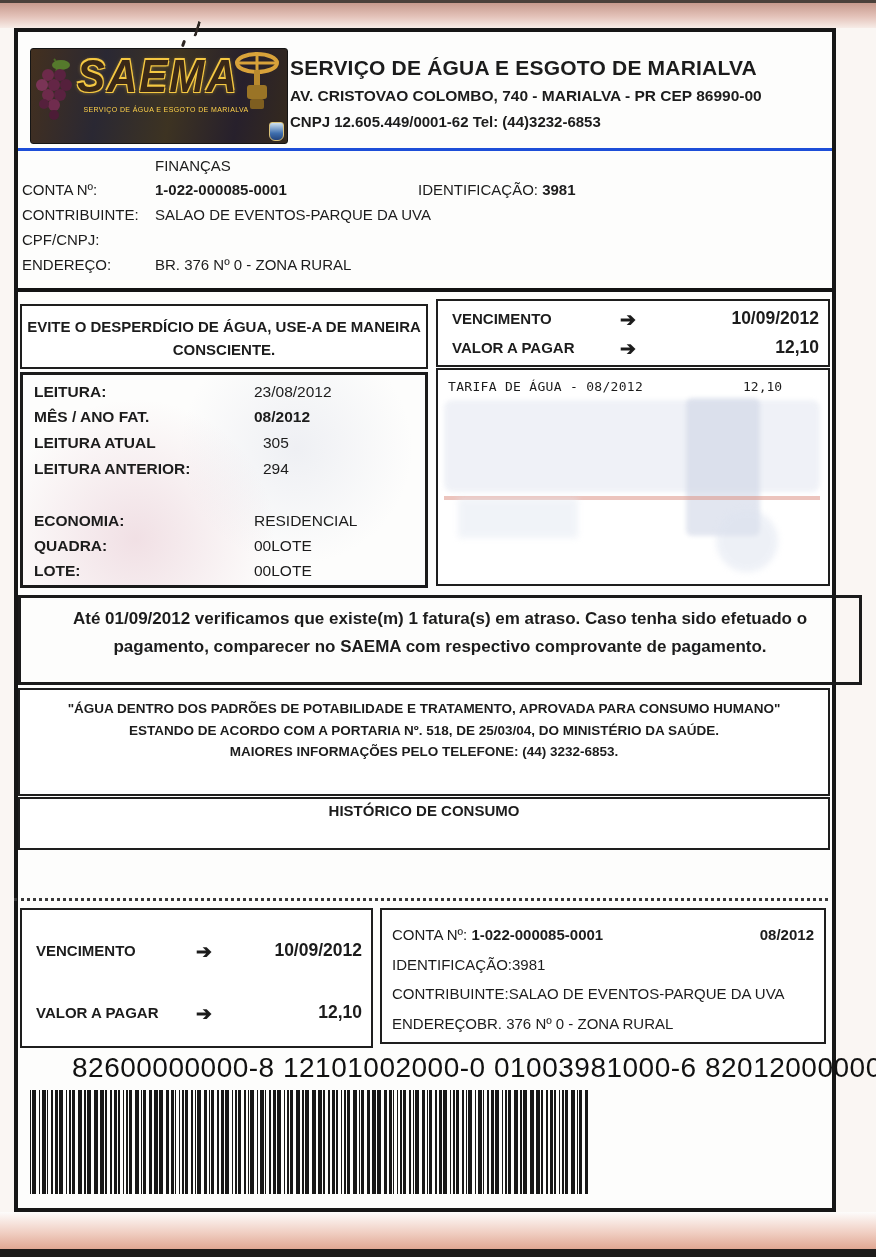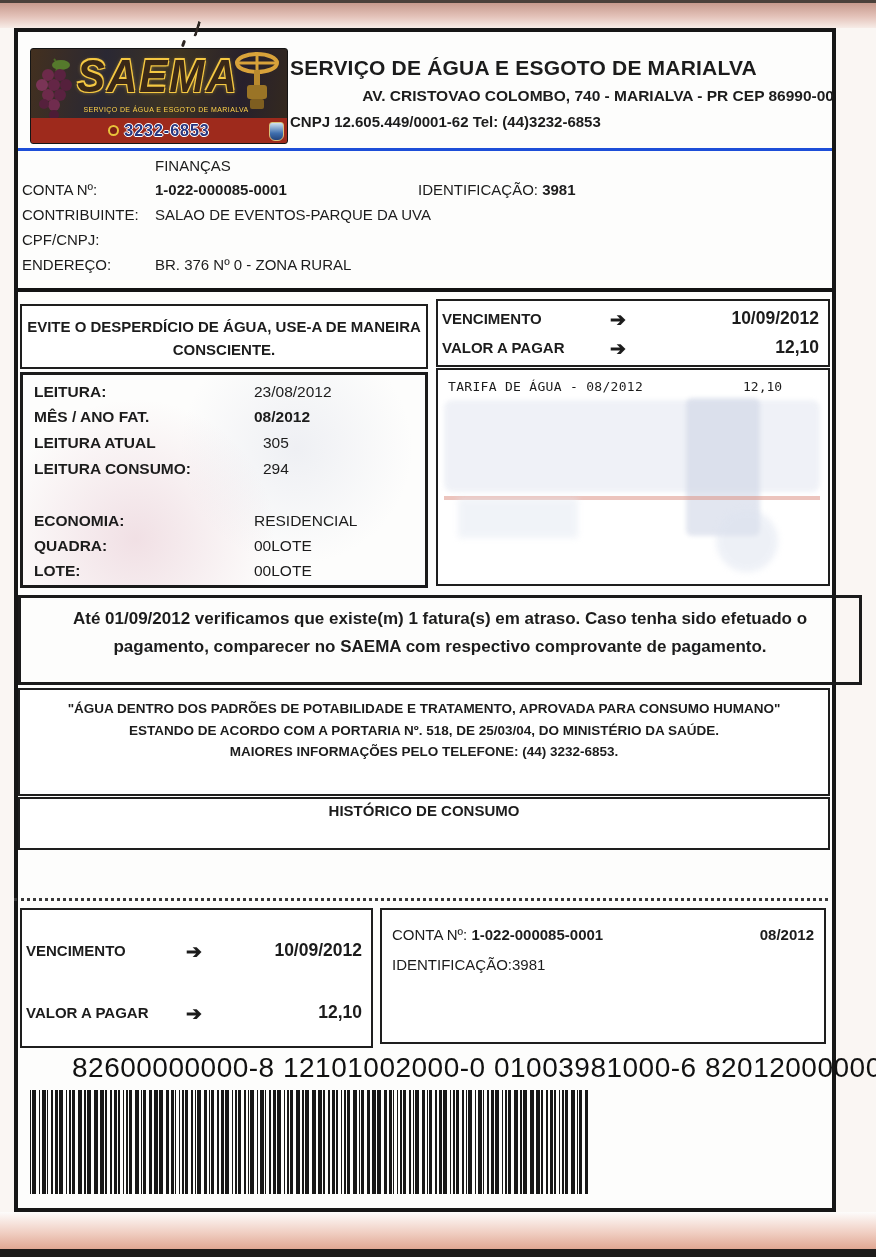--- a/index.html
+++ b/index.html
@@ -39,36 +39,36 @@
     display:flex;align-items:center;justify-content:center;gap:5px;}
   .logo-phone{font-size:16px;font-weight:bold;color:var(--phone-blue);letter-spacing:1px;
     text-shadow:-1px 0 #fff,1px 0 #fff,0 1px #fff,0 -1px #fff;}
   .logo-phone-dot{width:11px;height:11px;border-radius:50%;border:2px solid #e8c23a;background:#7c1f16;box-sizing:border-box;}
   .logo-emblem{position:absolute;right:3px;bottom:2px;width:13px;height:17px;border-radius:3px 3px 6px 6px;
     background:linear-gradient(180deg,#cfe2f0 0%,#3f6fae 60%,#23447c 100%);border:1px solid #d8c07a;}
 
   
   .company{left:272px;top:24px;width:544px;white-space:nowrap;overflow:hidden;}
   .company-name{font-size:21px;font-weight:bold;margin-bottom:7px;letter-spacing:.2px;}
-  .company-line{font-size:15.5px;font-weight:bold;margin-bottom:8px;text-align:right;}
+  .company-line{font-size:15.5px;font-weight:bold;margin-bottom:8px;}
   .company-line2{font-size:15px;font-weight:bold;}
 
   
   .account{left:0;top:116px;width:100%;height:137px;border-top:3px solid #1d4ed8;border-bottom:4px solid #131313;font-size:15px;}
   .acct-row{position:absolute;left:0;width:100%;}
   .acct-label{position:absolute;left:4px;}
   .acct-value{position:absolute;left:137px;}
   .acct-ident{position:absolute;left:400px;}
 
   
   .box{border:2px solid #1e1e1e;background:#fff;}
   .box-evite{left:2px;top:272px;width:404px;height:52px;padding-top:9px;text-align:center;
     font-size:15px;font-weight:bold;line-height:23px;}
   .box-venc{left:418px;top:267px;width:390px;height:64px;}
-  .pay-row{position:absolute;left:4px;right:9px;height:22px;}
+  .pay-row{position:absolute;left:14px;right:9px;height:22px;}
   .pay-label{position:absolute;left:0;top:2px;font-size:15px;font-weight:bold;}
   .pay-arrow{position:absolute;left:168px;top:0;font-size:19px;font-weight:bold;}
   .pay-value{position:absolute;right:0;top:0;font-size:17.5px;font-weight:bold;}
 
   
   .box-leitura{left:2px;top:340px;width:402px;height:210px;border:3px solid #1b1b1b;
     background-image:radial-gradient(circle at 28% 78%, rgba(209,148,168,.28), rgba(209,148,168,0) 42%),
                      radial-gradient(circle at 68% 35%, rgba(186,192,214,.22), rgba(186,192,214,0) 38%);}
   .read-row{position:absolute;left:0;width:100%;height:24px;font-size:15.5px;}
   .read-label{position:absolute;left:11px;font-weight:bold;}
@@ -152,24 +152,20 @@
       <div class="logo-name">SAEMA</div>
       <div class="logo-tagline">SERVIÇO DE ÁGUA E ESGOTO DE MARIALVA</div>
       <svg style="position:absolute;right:6px;top:2px" width="48" height="62" viewBox="0 0 48 62">
         <ellipse cx="24" cy="12" rx="20" ry="9" fill="none" stroke="#d8a23a" stroke-width="4"></ellipse>
         <line x1="24" y1="4" x2="24" y2="20" stroke="#d8a23a" stroke-width="3"></line>
         <line x1="6" y1="12" x2="42" y2="12" stroke="#d8a23a" stroke-width="3"></line>
         <rect x="21" y="19" width="6" height="16" fill="#b98a2e"></rect>
         <rect x="14" y="34" width="20" height="14" rx="3" fill="#9a7426"></rect>
         <rect x="17" y="48" width="14" height="10" rx="2" fill="#7e5e20"></rect>
       </svg>
-      <div class="logo-strip">
-        <span class="logo-phone-dot"></span>
-        <span class="logo-phone">3232-6853</span>
-      </div>
       <div class="logo-emblem"></div>
     </div>
 
     <div class="abs company">
       <div class="company-name">SERVIÇO DE ÁGUA E ESGOTO DE MARIALVA</div>
       <div class="company-line">AV. CRISTOVAO COLOMBO, 740 - MARIALVA - PR  CEP 86990-00</div>
       <div class="company-line2">CNPJ 12.605.449/0001-62   Tel: (44)3232-6853</div>
     </div>
 
     <div class="abs account">
@@ -220,21 +216,21 @@
       </div>
       <div class="read-row" style="top:33px">
         <span class="read-label">MÊS / ANO FAT.</span>
         <span class="read-value val-bold">08/2012</span>
       </div>
       <div class="read-row" style="top:59px">
         <span class="read-label">LEITURA ATUAL</span>
         <span class="read-value val-indent">305</span>
       </div>
       <div class="read-row" style="top:85px">
-        <span class="read-label">LEITURA CONSUMO:</span>
+        <span class="read-label">LEITURA ANTERIOR:</span>
         <span class="read-value val-indent">294</span>
       </div>
       <div class="read-row" style="top:137px">
         <span class="read-label">ECONOMIA:</span>
         <span class="read-value">RESIDENCIAL</span>
       </div>
       <div class="read-row" style="top:162px">
         <span class="read-label">QUADRA:</span>
         <span class="read-value">00LOTE</span>
       </div>
@@ -283,20 +279,26 @@
     </div>
 
     <div class="abs box stub-right">
       <div class="stub-line stub-conta-line">
         <span>CONTA Nº:</span>&nbsp;<span class="b">1-022-000085-0001</span>
         <span class="stub-period">08/2012</span>
       </div>
       <div class="stub-line">
         <span>IDENTIFICAÇÃO:</span><span>3981</span>
       </div>
+      <div class="stub-line">
+        <span>CONTRIBUINTE:</span><span>SALAO DE EVENTOS-PARQUE DA UVA</span>
+      </div>
+      <div class="stub-line">
+        <span>ENDEREÇO</span><span>BR. 376 Nº 0 - ZONA RURAL</span>
+      </div>
     </div>
 
     <div class="abs barcode-digits">82600000000-8 12101002000-0 01003981000-6 82012000000-6</div>
     <div class="abs barcode">
         <i style="width:1px"></i>
         <em style="width:1px"></em>
         <i style="width:4px"></i>
         <em style="width:3px"></em>
         <i style="width:1px"></i>
         <em style="width:2px"></em>

